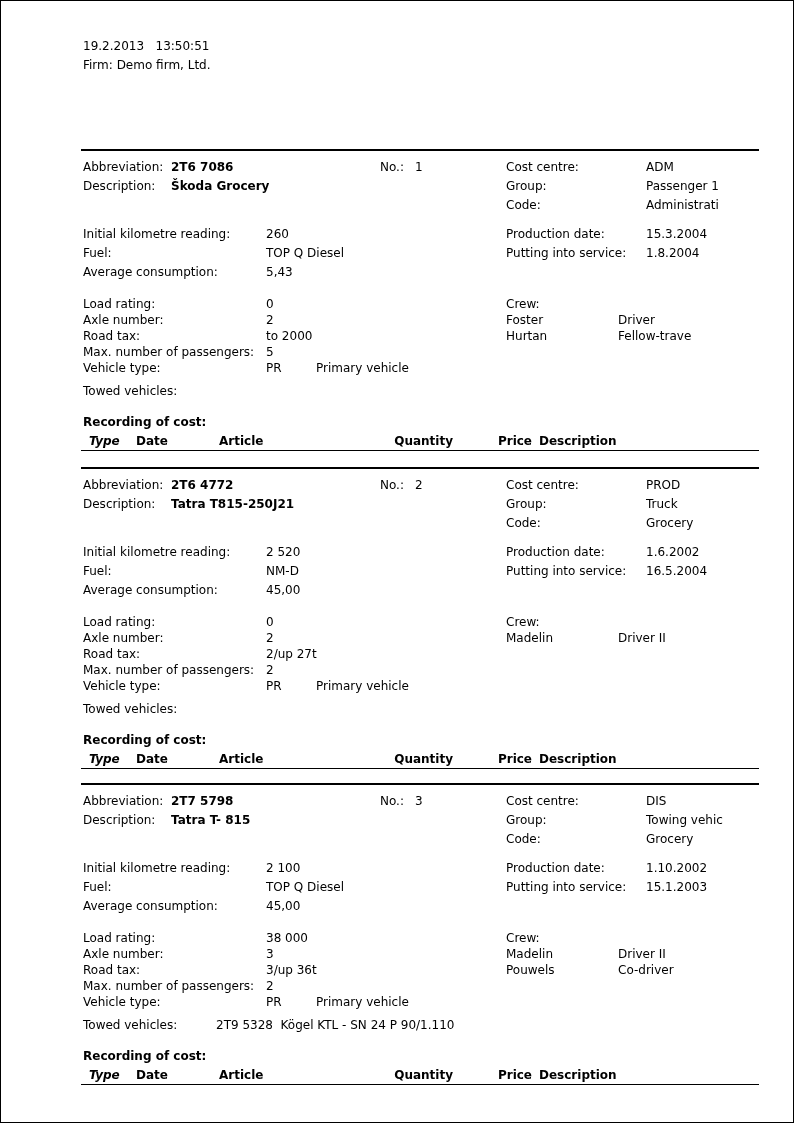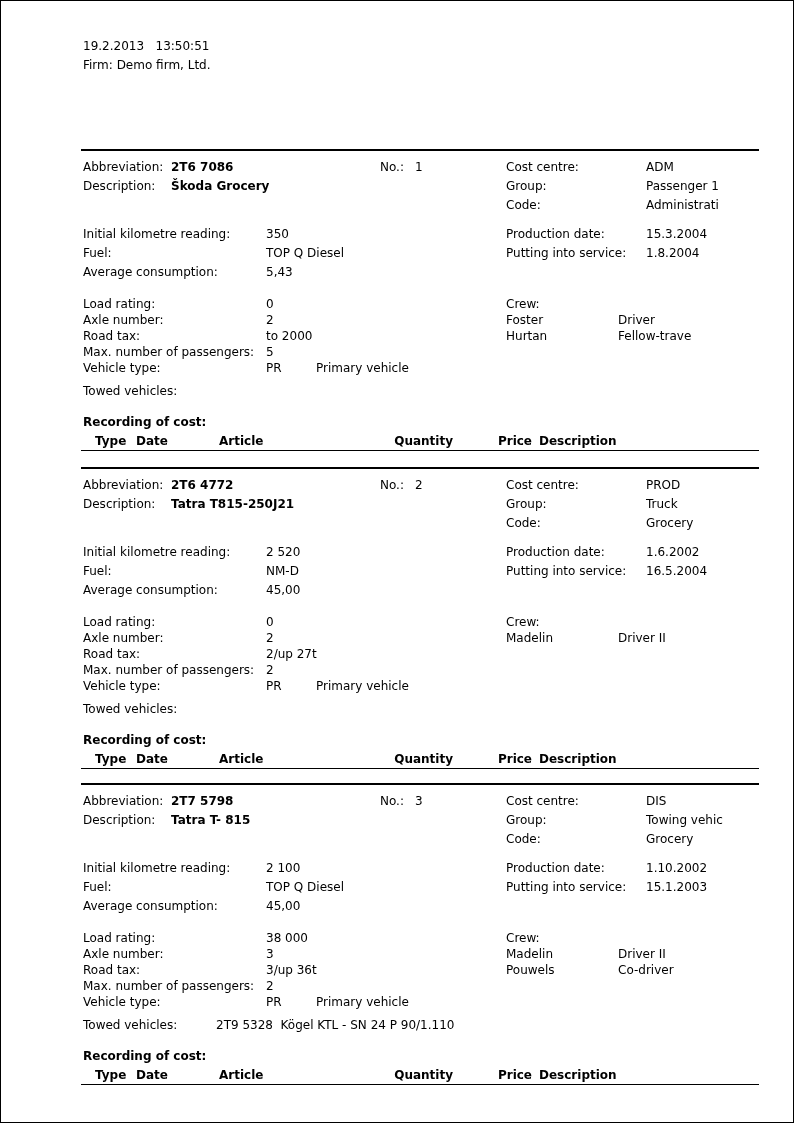--- a/index.html
+++ b/index.html
@@ -32,21 +32,21 @@
   .c-abbr{left:90px;font-weight:bold;}
   .c-no{left:299px;}
   .c-noval{left:334px;}
   .c-rlabel{left:425px;}
   .c-rval{left:565px;}
   .c-val{left:185px;}
   .c-vtname{left:235px;}
   .c-role{left:537px;}
   .c-towval{left:135px;}
   .cost-head{height:17px;}
-  .c-type{left:14px;}
+  .c-type{left:8px;font-style:italic;}
   .c-date{left:55px;}
   .c-article{left:138px;}
   .c-qty{left:308px;width:64px;text-align:right;}
   .c-price{left:387px;width:64px;text-align:right;}
   .c-desc{left:458px;}
 </style>
 </head>
 <body>
 
 <div class="page">
@@ -69,21 +69,21 @@
       <span class="c-abbr">Škoda Grocery</span>
       <span class="c-rlabel">Group:</span>
       <span class="c-rval">Passenger 1</span>
     </div>
     <div class="row">
       <span class="c-rlabel">Code:</span>
       <span class="c-rval">Administrati</span>
     </div>
     <div class="row g10">
       <span class="c-label">Initial kilometre reading:</span>
-      <span class="c-val">350</span>
+      <span class="c-val">260</span>
       <span class="c-rlabel">Production date:</span>
       <span class="c-rval">15.3.2004</span>
     </div>
     <div class="row">
       <span class="c-label">Fuel:</span>
       <span class="c-val">TOP Q Diesel</span>
       <span class="c-rlabel">Putting into service:</span>
       <span class="c-rval">1.8.2004</span>
     </div>
     <div class="row">

